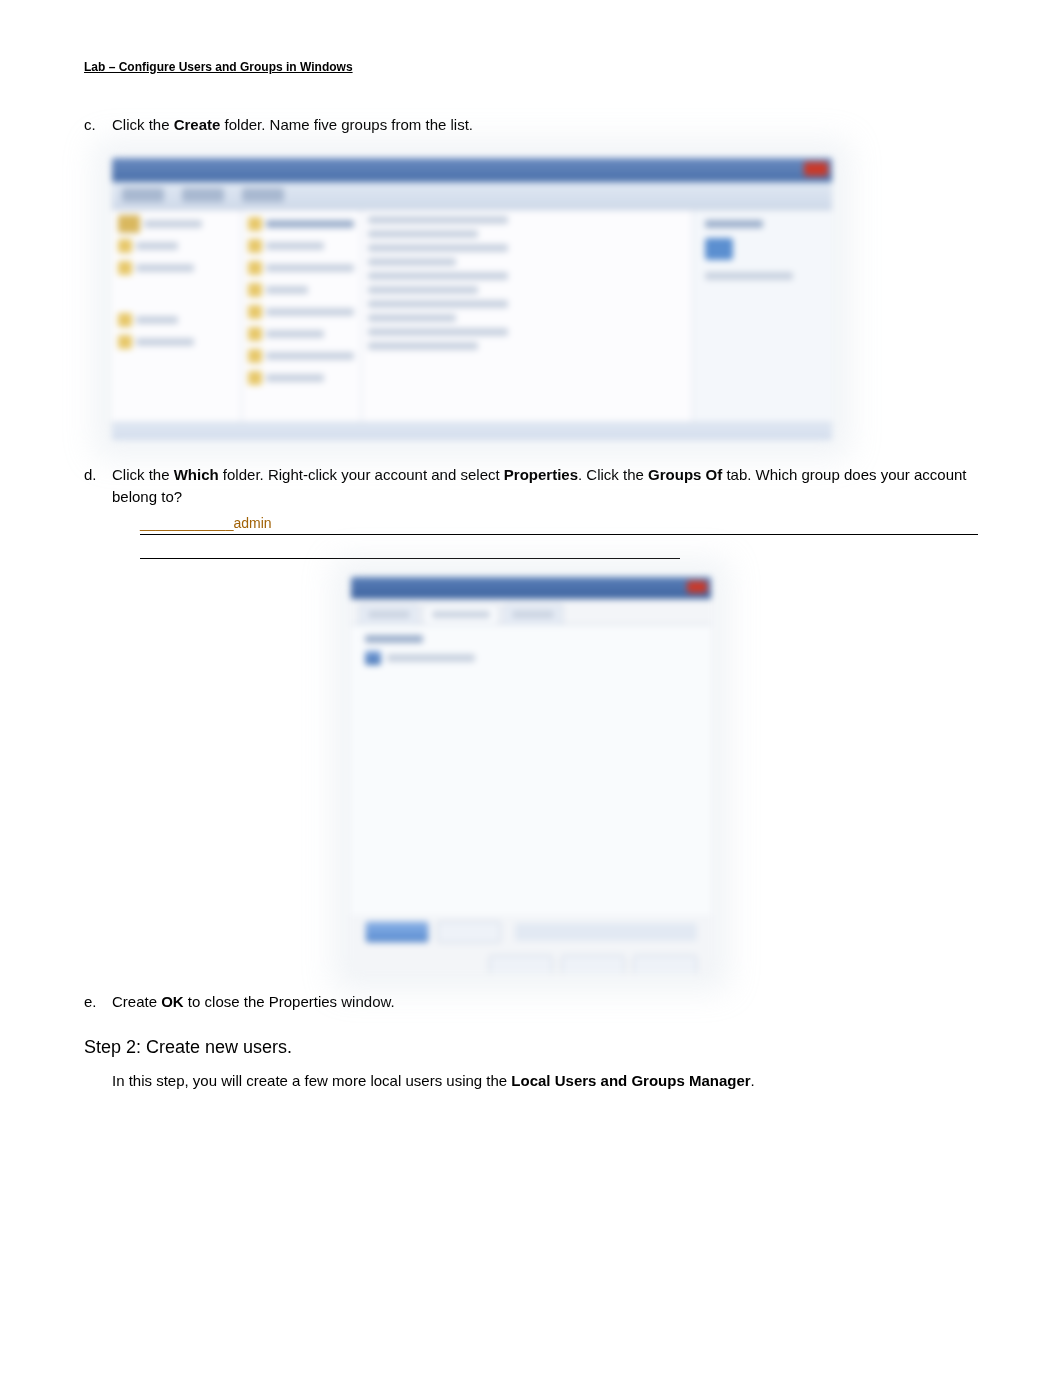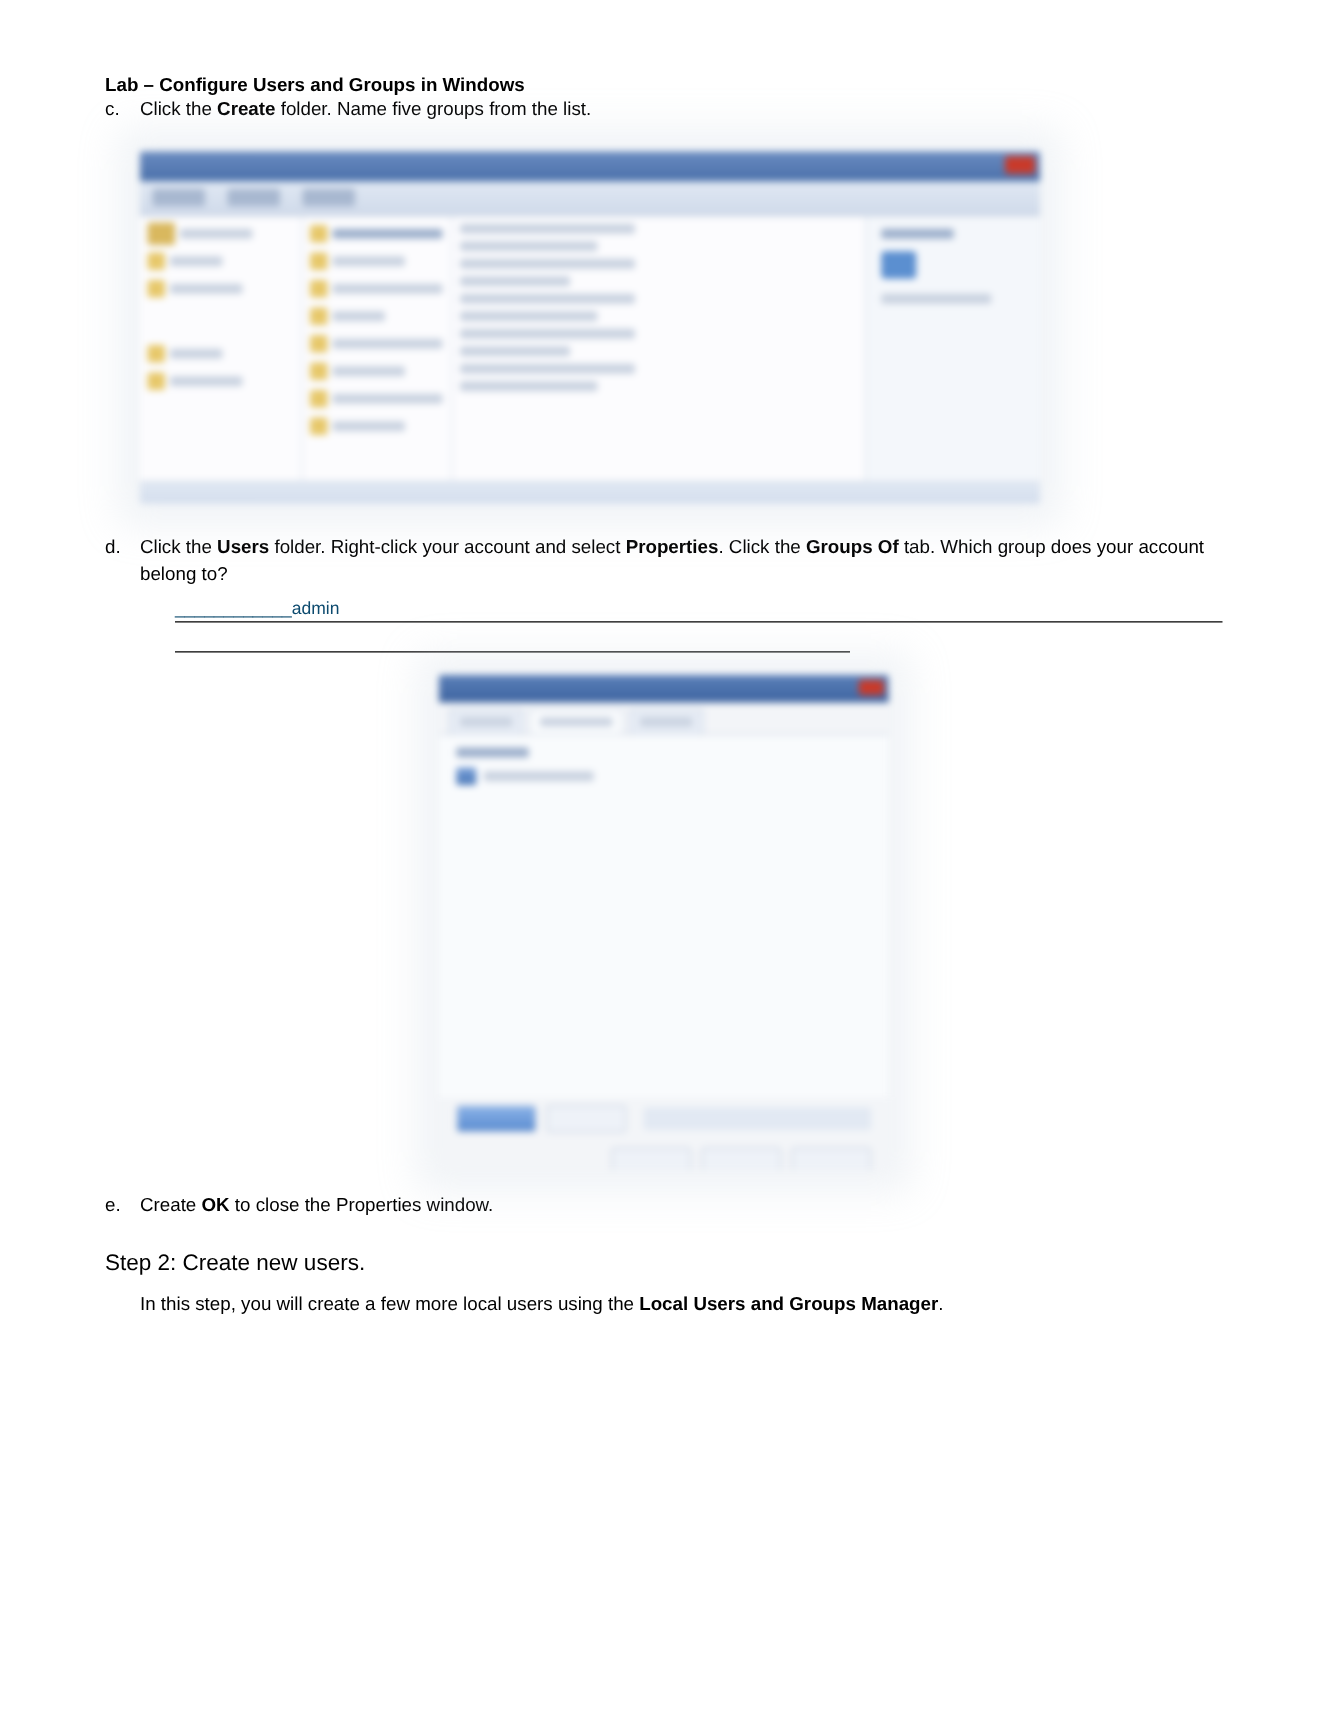--- a/index.html
+++ b/index.html
@@ -7,21 +7,23 @@
     font-family: Arial, Helvetica, sans-serif;
     background: #fff;
     width: 1062px;
     min-height: 1376px;
     padding: 60px 84px 40px 84px;
     color: #000;
     font-size: 15px;
   }
   .doc-title {
     font-weight: bold;
-    font-size: 15px;
+    font-size: 12px;
+    margin-bottom: 40px;
+    text-decoration: underline;
   }
   .step-row {
     display: flex;
     align-items: flex-start;
     margin-bottom: 12px;
     line-height: 1.45;
   }
   .step-letter {
     width: 28px;
     flex: 0 0 28px;
@@ -35,21 +37,21 @@
     margin-left: 28px;
   }
   .answer-line {
     border-bottom: 1px solid #000;
     height: 20px;
     display: flex;
     align-items: flex-end;
     margin-bottom: 4px;
   }
   .answer-fill {
-    color: #0c4a6e;
+    color: #a16207;
     font-size: 14px;
     padding-bottom: 1px;
   }
   .answer-line.short { width: 540px; }
   
   .step-heading {
     font-weight: normal;
     font-size: 18px;
     margin-top: 24px;
     margin-bottom: 12px;
@@ -329,21 +331,21 @@
       <div class="action-icn"></div>
       <div class="txt w60" style="margin-left:6px"></div>
     </div>
   </div>
   <div class="win-status"></div>
 </div>
 
 <div class="step-row">
   <div class="step-letter">d.</div>
   <div class="step-body">
-    <span>Click the </span><b>Users</b><span> folder. Right-click your account and select </span><b>Properties</b><span>. Click the </span><b>Groups Of</b><span> tab. Which group does your account belong to?</span>
+    <span>Click the </span><b>Which</b><span> folder. Right-click your account and select </span><b>Properties</b><span>. Click the </span><b>Groups Of</b><span> tab. Which group does your account belong to?</span>
     <div class="answer-lines">
       <div class="answer-line">
         <span class="answer-fill">____________</span>
         <span class="answer-fill">admin</span>
       </div>
       <div class="answer-line short"></div>
     </div>
   </div>
 </div>
 

